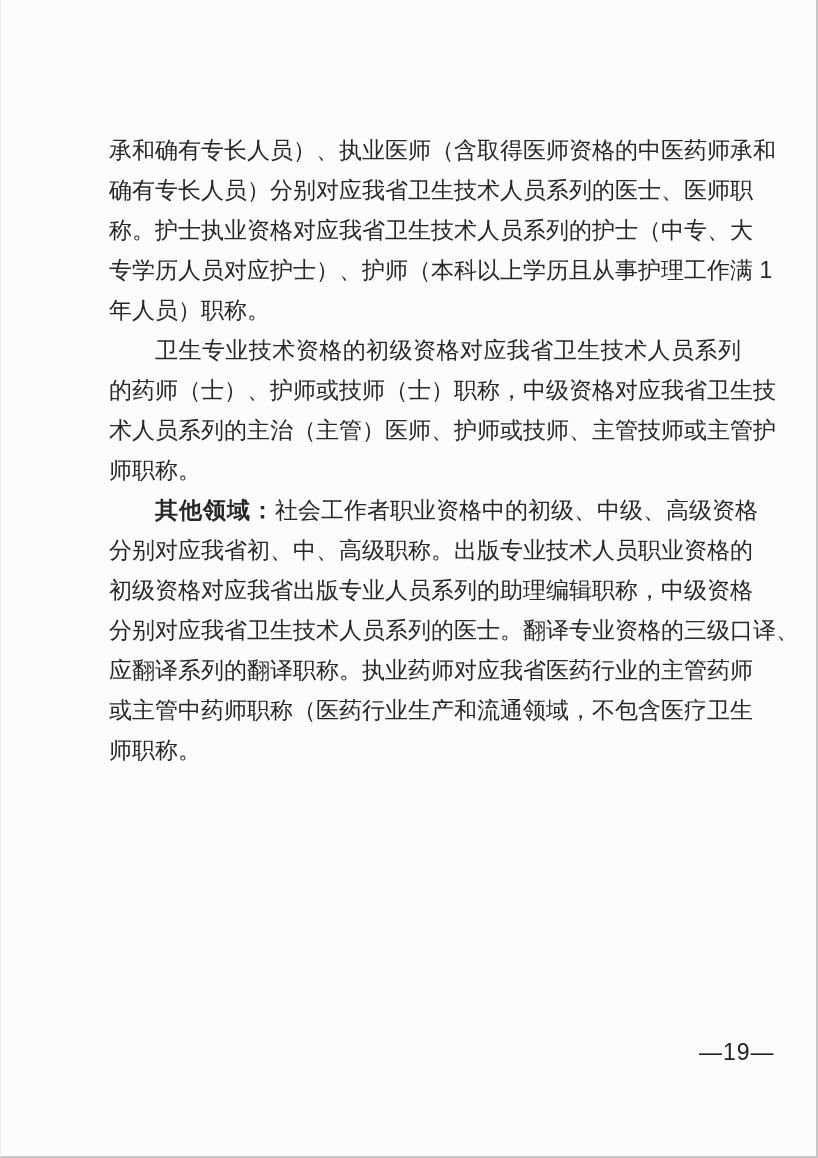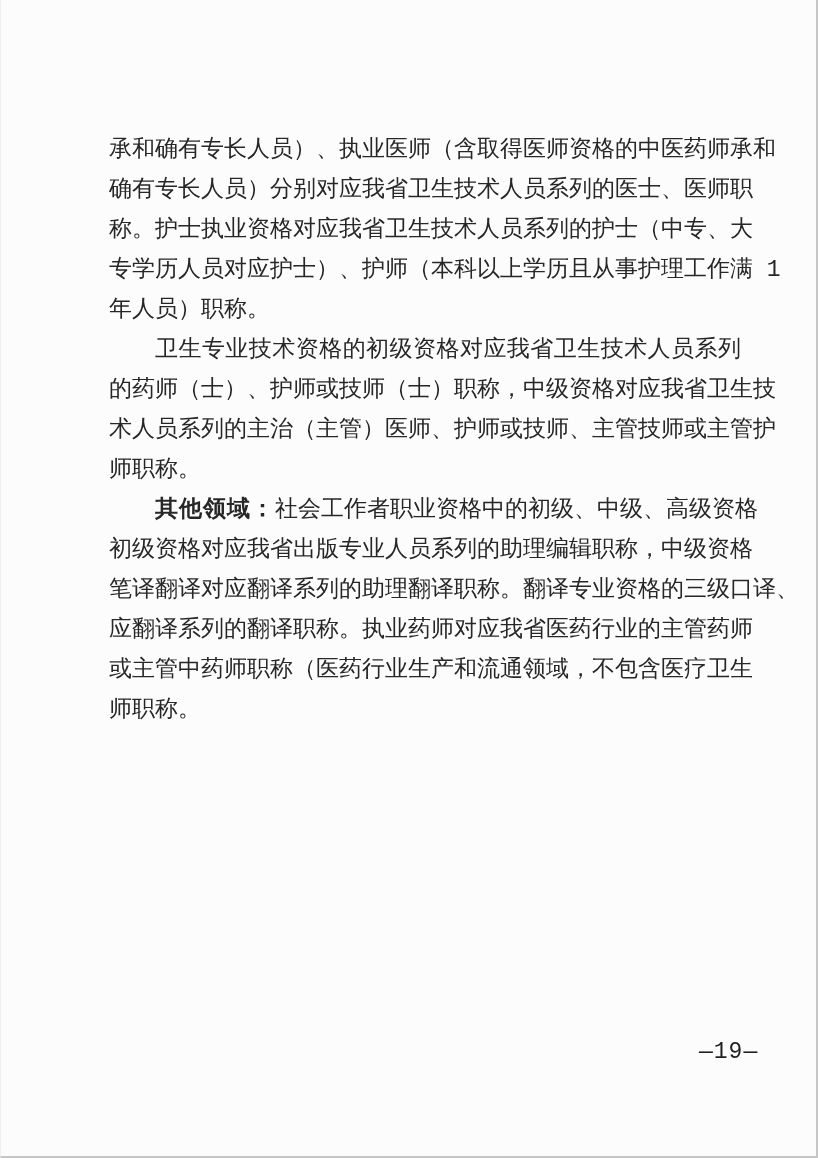--- a/index.html
+++ b/index.html
@@ -9,21 +9,21 @@
   }
   .page {
     position: relative;
     width: 818px;
     height: 1158px;
     box-sizing: border-box;
     background: #fcfcfc;
     border-right: 2px solid #c6c6c6;
     border-bottom: 2px solid #c6c6c6;
     border-left: 1px solid #efefef;
-    font-family: Liberation Mono, monospace;
+    font-family: Liberation Sans, sans-serif;
     overflow: hidden;
   }
   .text-block {
     position: absolute;
     left: 108px;
     top: 130px;
     width: 632px;
   }
   .ln {
     margin: 0;
@@ -68,22 +68,23 @@
     <p class="ln">称。护士执业资格对应我省卫生技术人员系列的护士（中专、大</p>
     <p class="ln">专学历人员对应护士）、护师（本科以上学历且从事护理工作满 1</p>
     <p class="ln last">年人员）职称。</p>
 
     <p class="ln indent">卫生专业技术资格的初级资格对应我省卫生技术人员系列</p>
     <p class="ln">的药师（士）、护师或技师（士）职称，中级资格对应我省卫生技</p>
     <p class="ln">术人员系列的主治（主管）医师、护师或技师、主管技师或主管护</p>
     <p class="ln last">师职称。</p>
 
     <p class="ln indent"><b>其他领域：</b><span>社会工作者职业资格中的初级、中级、高级资格</span></p>
+    <p class="ln">分别对应我省初、中、高级职称。出版专业技术人员职业资格的</p>
     <p class="ln">初级资格对应我省出版专业人员系列的助理编辑职称，中级资格</p>
-    <p class="ln">笔译翻译对应翻译系列的助理翻译职称。翻译专业资格的三级口译、</p>
+    <p class="ln">分别对应我省卫生技术人员系列的医士。翻译专业资格的三级口译、</p>
     <p class="ln">应翻译系列的翻译职称。执业药师对应我省医药行业的主管药师</p>
     <p class="ln">或主管中药师职称（医药行业生产和流通领域，不包含医疗卫生</p>
     <p class="ln last">师职称。</p>
 
   </div>
 
   <div class="pagenum">—19—</div>
 </div>
 
 </body></html>

